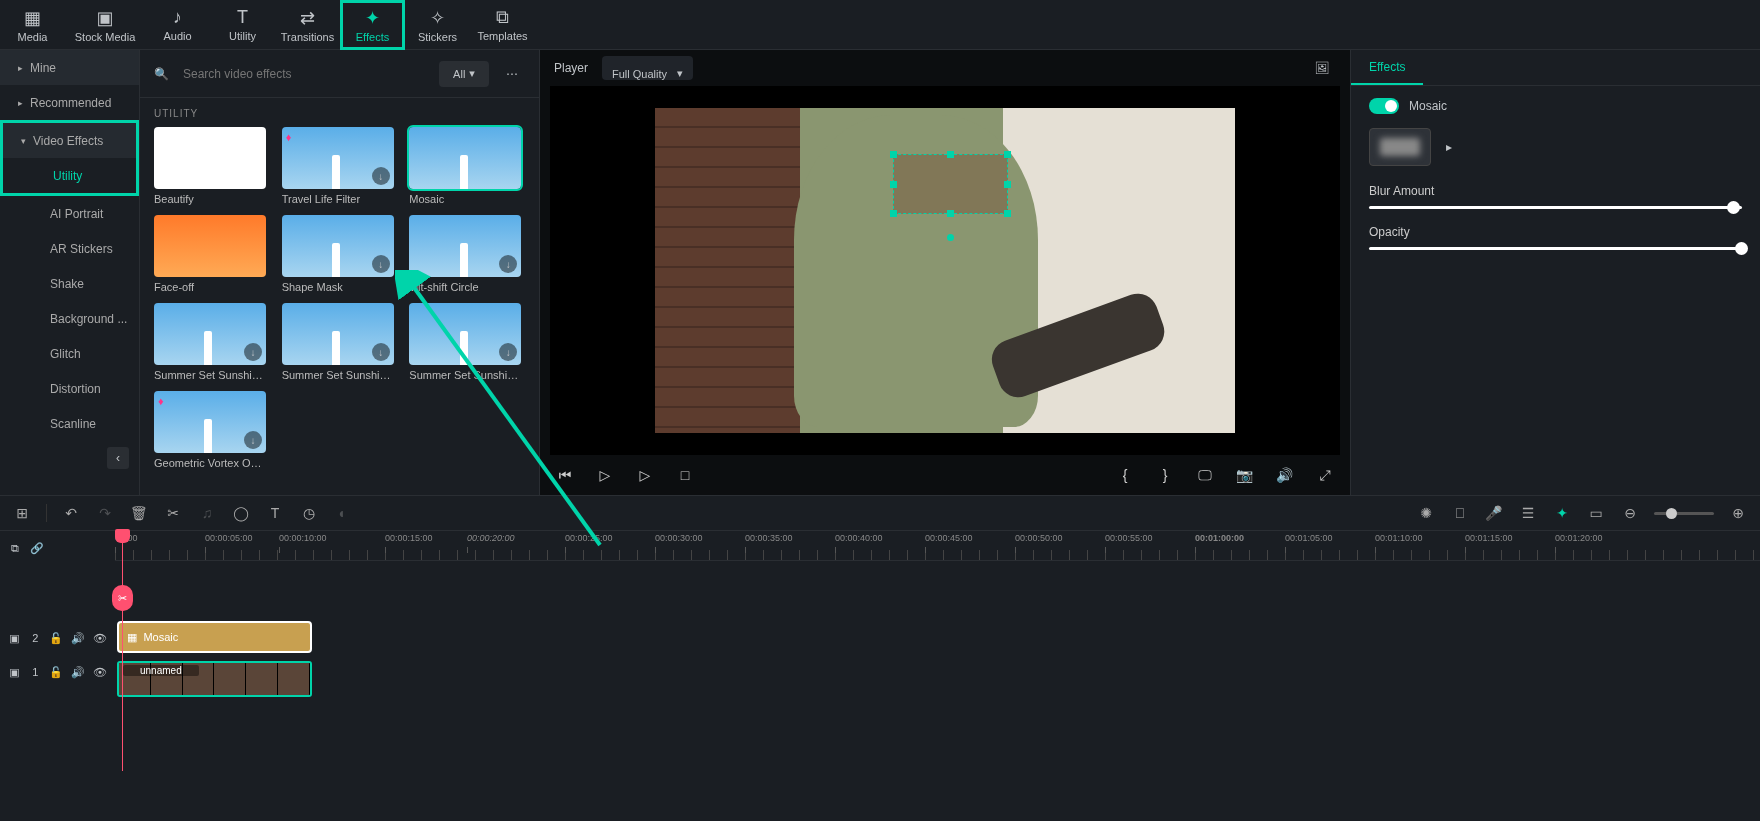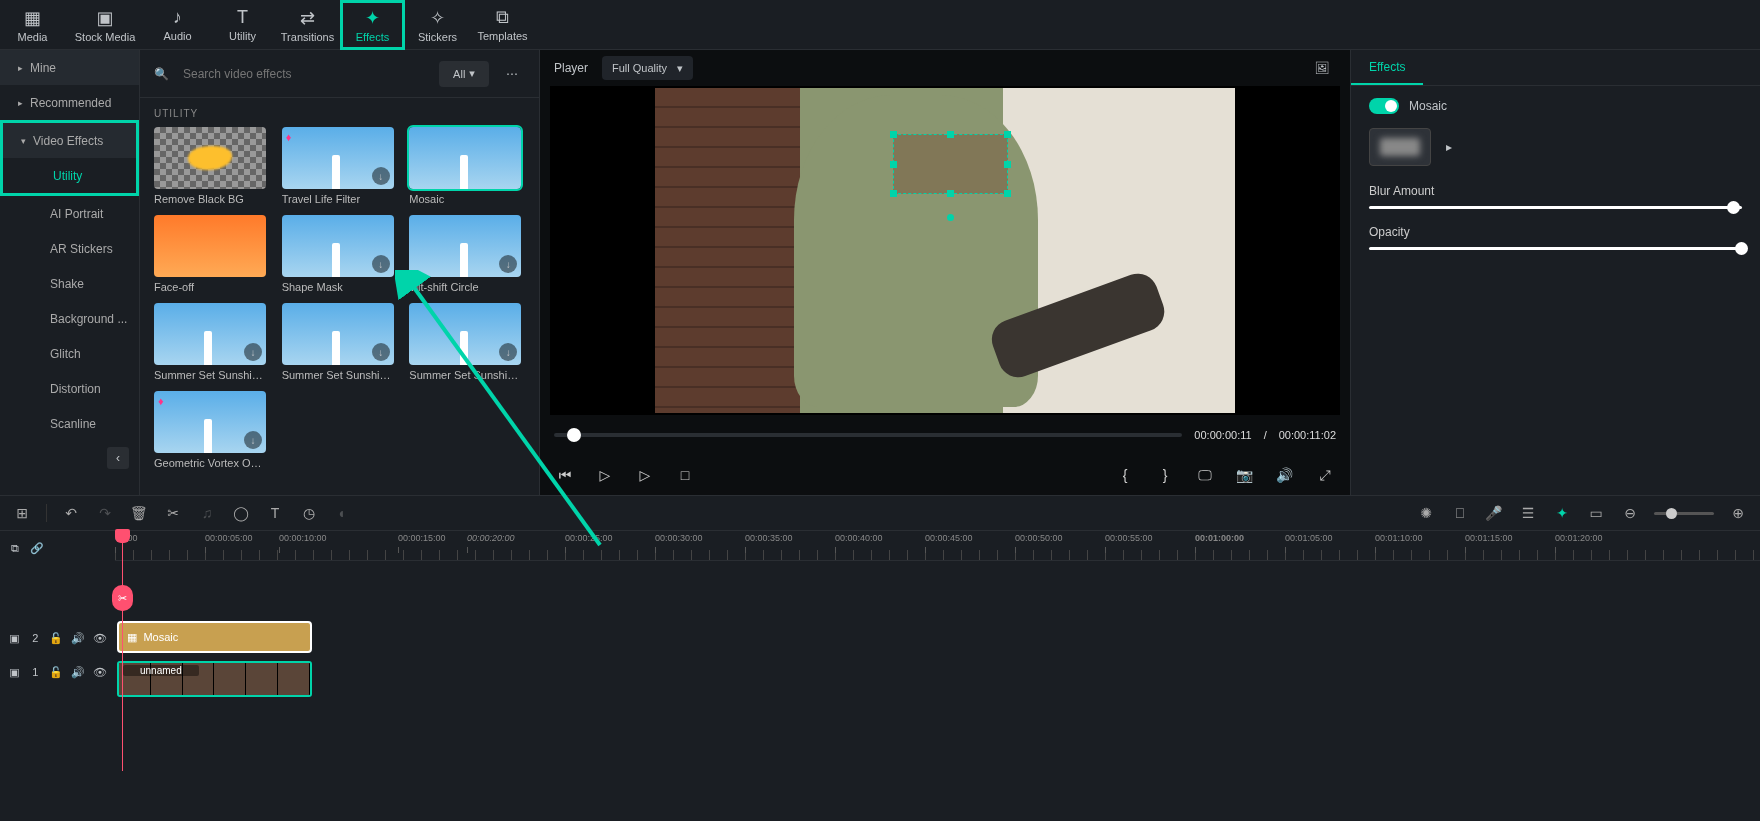--- a/index.html
+++ b/index.html
@@ -45,21 +45,21 @@
 .thumb-checker { background-image: linear-gradient(45deg,#666 25%,transparent 25%),linear-gradient(-45deg,#666 25%,transparent 25%),linear-gradient(45deg,transparent 75%,#666 75%),linear-gradient(-45deg,transparent 75%,#666 75%); background-size:12px 12px; background-position:0 0,0 6px,6px -6px,-6px 0; background-color:#999; }
 .thumb-sky { background: linear-gradient(#5aaee8,#a8d5f0); position:relative; }
 .thumb-sky::after { content:""; position:absolute; bottom:0; left:45%; width:8px; height:55%; background:#fff; border-radius:2px 2px 0 0; }
 .thumb-orange { background: linear-gradient(#ff7a2a, #ffaa55); }
 .thumb-white { background:#fff; }
 .yellow-blob { position:absolute; top:30%; left:30%; width:40%; height:40%; background:#fdbf2d; border-radius:50% 40% 55% 45%; filter:blur(1px); }
 
 
 .player-panel { flex:1; background:#0c0e10; display:flex; flex-direction:column; }
 .player-header { display:flex; align-items:center; height:36px; padding:0 14px; gap:14px; }
-.quality-select { display:flex; align-items:center; gap:10px; height:24px; padding:0 10px; background:#20242a; border-radius:4px; cursor:pointer; font-size:11px; }
+.quality-select { display:flex; align-items:flex-end; gap:10px; height:24px; padding:0 10px; background:#20242a; border-radius:4px; cursor:pointer; font-size:11px; }
 .player-header .spacer { flex:1; }
 .snap-btn { width:28px; height:24px; display:flex; align-items:center; justify-content:center; cursor:pointer; }
 .video-viewport { flex:1; background:#000; position:relative; margin:0 10px; display:flex; align-items:center; justify-content:center; }
 .video-frame { position:relative; width:580px; height:325px; background: linear-gradient(to right, #6e4a3a 0%, #6e4a3a 25%, #8a9670 25%, #8a9670 60%, #e5e0d5 60%, #e5e0d5 100%); }
 .bricks { position:absolute; inset:0 75% 0 0; background: repeating-linear-gradient(#5d3c2e 0 18px,#492f25 18px 20px), repeating-linear-gradient(90deg,#5d3c2e 0 36px,#492f25 36px 38px); }
 .person { position:absolute; left:24%; top:2%; width:42%; height:96%; background:#8a9670; border-radius:40% 40% 10% 10%; }
 .hand { position:absolute; right:12%; bottom:18%; width:30%; height:18%; background:#3a3530; border-radius:20px; transform:rotate(-20deg); }
 .selection-box { position:absolute; left:41%; top:14%; width:115px; height:60px; border:1px dashed #00d4aa; background:#7a5c4288; }
 .sel-handle { position:absolute; width:7px; height:7px; background:#00d4aa; }
 .sel-handle.tl { left:-4px; top:-4px; } .sel-handle.tr { right:-4px; top:-4px; } .sel-handle.bl { left:-4px; bottom:-4px; } .sel-handle.br { right:-4px; bottom:-4px; }
@@ -217,24 +217,22 @@
           <span>▾</span>
         </div>
       <div class="more-btn">
           <span>⋯</span>
         </div>
     </div>
     <div class="effects-grid">
       <div class="section-label">UTILITY</div>
       <div class="grid" id="effects-grid">
           <div class="effect-item">
-            <div class="effect-thumb thumb-checker">
-              <div class="yellow-blob"></div>
-            </div>
-            <div class="effect-label">Remove Black BG</div>
+            <div class="effect-thumb thumb-white"></div>
+            <div class="effect-label">Beautify</div>
           </div>
           <div class="effect-item">
             <div class="effect-thumb thumb-sky">
               <div class="gem-icon">♦</div>
               <div class="dl-icon">↓</div>
             </div>
             <div class="effect-label">Travel Life Filter</div>
           </div>
           <div class="effect-item selected">
             <div class="effect-thumb thumb-sky"></div>
@@ -308,28 +306,20 @@
           <div class="sel-handle tr"></div>
           <div class="sel-handle ml"></div>
           <div class="sel-handle mr"></div>
           <div class="sel-handle bl"></div>
           <div class="sel-handle bm"></div>
           <div class="sel-handle br"></div>
           <div class="sel-handle rot"></div>
         </div>
       </div>
     </div>
-    <div class="player-scrub">
-      <div class="scrub-track">
-          <div class="scrub-thumb"></div>
-        </div>
-      <span class="timecode">00:00:00:11</span>
-      <span class="timecode">/</span>
-      <span class="timecode">00:00:11:02</span>
-    </div>
     <div class="player-controls">
       <div class="ctrl-btn">
           <span>⏮</span>
         </div>
       <div class="ctrl-btn">
           <span>▷</span>
         </div>
       <div class="ctrl-btn">
           <span>▷</span>
         </div>
@@ -474,21 +464,21 @@
       <span class="lbl">🔊</span>
       <span class="lbl">👁</span>
     </div>
   </div>
   <div class="tracks-area">
     <div class="ruler" id="ruler">
         <div class="minor-ticks"></div>
         <div class="ruler-tick" style="left: 0px;">00:00</div>
         <div class="ruler-tick" style="left: 90px;">00:00:05:00</div>
         <div class="ruler-tick" style="left: 164px;">00:00:10:00</div>
-        <div class="ruler-tick" style="left: 270px; margin-left: 13px;">00:00:15:00</div>
+        <div class="ruler-tick" style="left: 270px;">00:00:15:00</div>
         <div class="ruler-tick" style="left: 352px; font-style: italic;">00:00:20:00</div>
         <div class="ruler-tick" style="left: 450px;">00:00:25:00</div>
         <div class="ruler-tick" style="left: 540px;">00:00:30:00</div>
         <div class="ruler-tick" style="left: 630px;">00:00:35:00</div>
         <div class="ruler-tick" style="left: 720px;">00:00:40:00</div>
         <div class="ruler-tick" style="left: 810px;">00:00:45:00</div>
         <div class="ruler-tick" style="left: 900px;">00:00:50:00</div>
         <div class="ruler-tick" style="left: 990px;">00:00:55:00</div>
         <div class="ruler-tick" style="left: 1080px; font-weight: bold;">00:01:00:00</div>
         <div class="ruler-tick" style="left: 1170px;">00:01:05:00</div>

